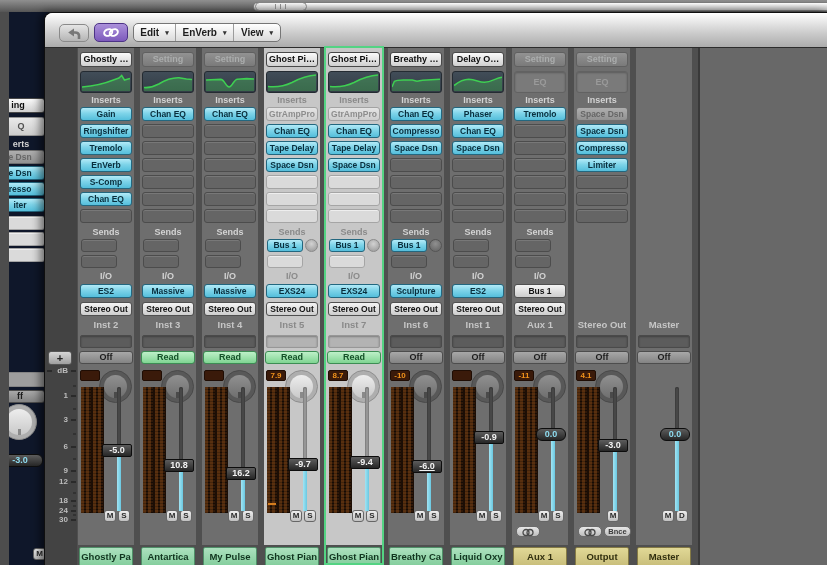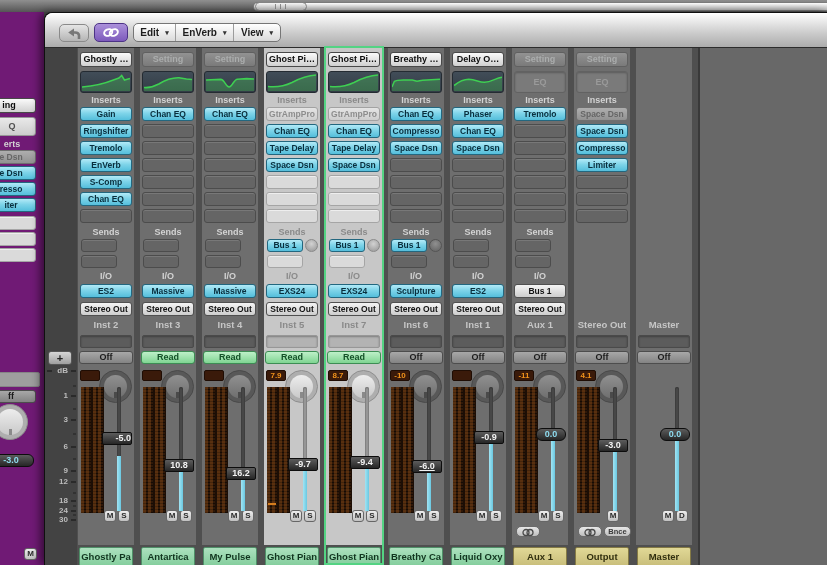--- a/index.html
+++ b/index.html
@@ -4,21 +4,21 @@
 <style>
   *{margin:0;padding:0;box-sizing:border-box;font-family:"Liberation Sans",sans-serif;}
   html,body{background:#333;}
   #canvas{position:relative;width:827px;height:565px;overflow:hidden;background:#4d4d4d;}
 
   
   #bgtop{position:absolute;left:0;top:0;width:827px;height:12px;background:linear-gradient(#8f8f8f,#555);}
   #bgscrolltrack{position:absolute;left:253px;top:2px;width:574px;height:9px;border-radius:5px 0 0 5px;background:linear-gradient(#fdfdfd,#b9b9b9);border:1px solid #7c7c7c;border-right:none;}
   #bgscrollthumb{position:absolute;left:255px;top:2px;width:52px;height:9px;border-radius:5px;background:linear-gradient(#f6f6f6,#c2c2c2);border:1px solid #858585;}
   #bgscrollthumb .ridges{width:13px;height:5px;margin:1px auto 0;background-image:repeating-linear-gradient(90deg,#8f8f8f 0 1px,rgba(0,0,0,0) 1px 5px);}
-  #bgpanel{position:absolute;left:0;top:12px;width:44px;height:553px;background:#701a75;overflow:hidden;}
+  #bgpanel{position:absolute;left:9px;top:12px;width:44px;height:553px;background:#0f172a;overflow:hidden;}
   #bgpanel>*{position:absolute;}
   .bg-eqbox{height:19px;border-radius:3px;background:linear-gradient(#e9e9e9,#cdcdcd);border:1px solid #969696;color:#4f4f4f;font-size:9px;font-weight:bold;text-align:center;line-height:17px;}
   .bg-group{background:#9e9e9e;border:1px solid #858585;border-radius:2px;}
 
   
   #window{position:absolute;left:44px;top:12px;width:783px;height:553px;background:#4f4f4f;border-top:1px solid #0f0f0f;border-left:1px solid #0f0f0f;border-top-left-radius:8px;box-shadow:-4px 0 9px rgba(0,0,0,.5);}
   #titlebar{position:absolute;left:0;top:0;right:0;height:35px;border-top-left-radius:8px;background:linear-gradient(#ffffff,#ededed 20%,#c9c9c9 62%,#acacac);border-bottom:1px solid #2c2c2c;box-shadow:inset 0 1px 0 #fff;}
   #backbtn{position:absolute;left:14px;top:11px;width:30px;height:18px;border-radius:5px;background:linear-gradient(#e5e5e5,#b5b5b5);border:1px solid #8a8a8a;text-align:center;}
   #linkbtn{position:absolute;left:49px;top:10px;width:34px;height:19px;border-radius:5px;background:linear-gradient(#ab91da,#7d5abc);border:1px solid #4c3386;text-align:center;}
   #backbtn svg,#linkbtn svg{display:block;margin:2px auto 0;}
@@ -218,21 +218,21 @@
       <div class="peakbox" style="top: 322px;"></div>
       <div class="knob" style="top: 322px;">
         <div class="knobface"></div>
       </div>
       <div class="meter" style="top: 339px;">
         <div class="mbar" style="left: 0px;"></div>
         <div class="mbar" style="left: 12px;"></div>
       </div>
       <div class="ftrack" style="top: 339px;"></div>
       <div class="ffill" style="top: 408px; height: 55px;"></div>
-      <div class="fval" style="top: 384px; text-align: right;">-5.0</div>
+      <div class="fval" style="top: 396px;">-5.0</div>
       <div class="sqbtn" style="top: 462px; left: 26px;">M</div>
       <div class="sqbtn" style="top: 462px; left: 40px;">S</div>
     </div>
     <div class="tag tag-green" style="left: 79px; top: 547px; width: 54px;">Ghostly Pa</div>
     <div class="strip" style="left: 140px; top: 48px; width: 56px;">
       <div class="nmbtn nm-dim" style="top: 4px;">Setting</div>
       <div class="eqthumb" style="top: 23px;">
         <svg viewBox="0 0 52 18" preserveAspectRatio="none">
           <path d="M0,14.5 C6,15 10,14 16,11 C24,6.5 30,4.5 38,4.8 L46,6 L52,6.5 L52,18 L0,18 Z" fill="rgba(76,214,92,0.30)"></path>
           <path d="M0,14.5 C6,15 10,14 16,11 C24,6.5 30,4.5 38,4.8 L46,6 L52,6.5" fill="none" stroke="#3ecf52" stroke-width="1.6"></path>

